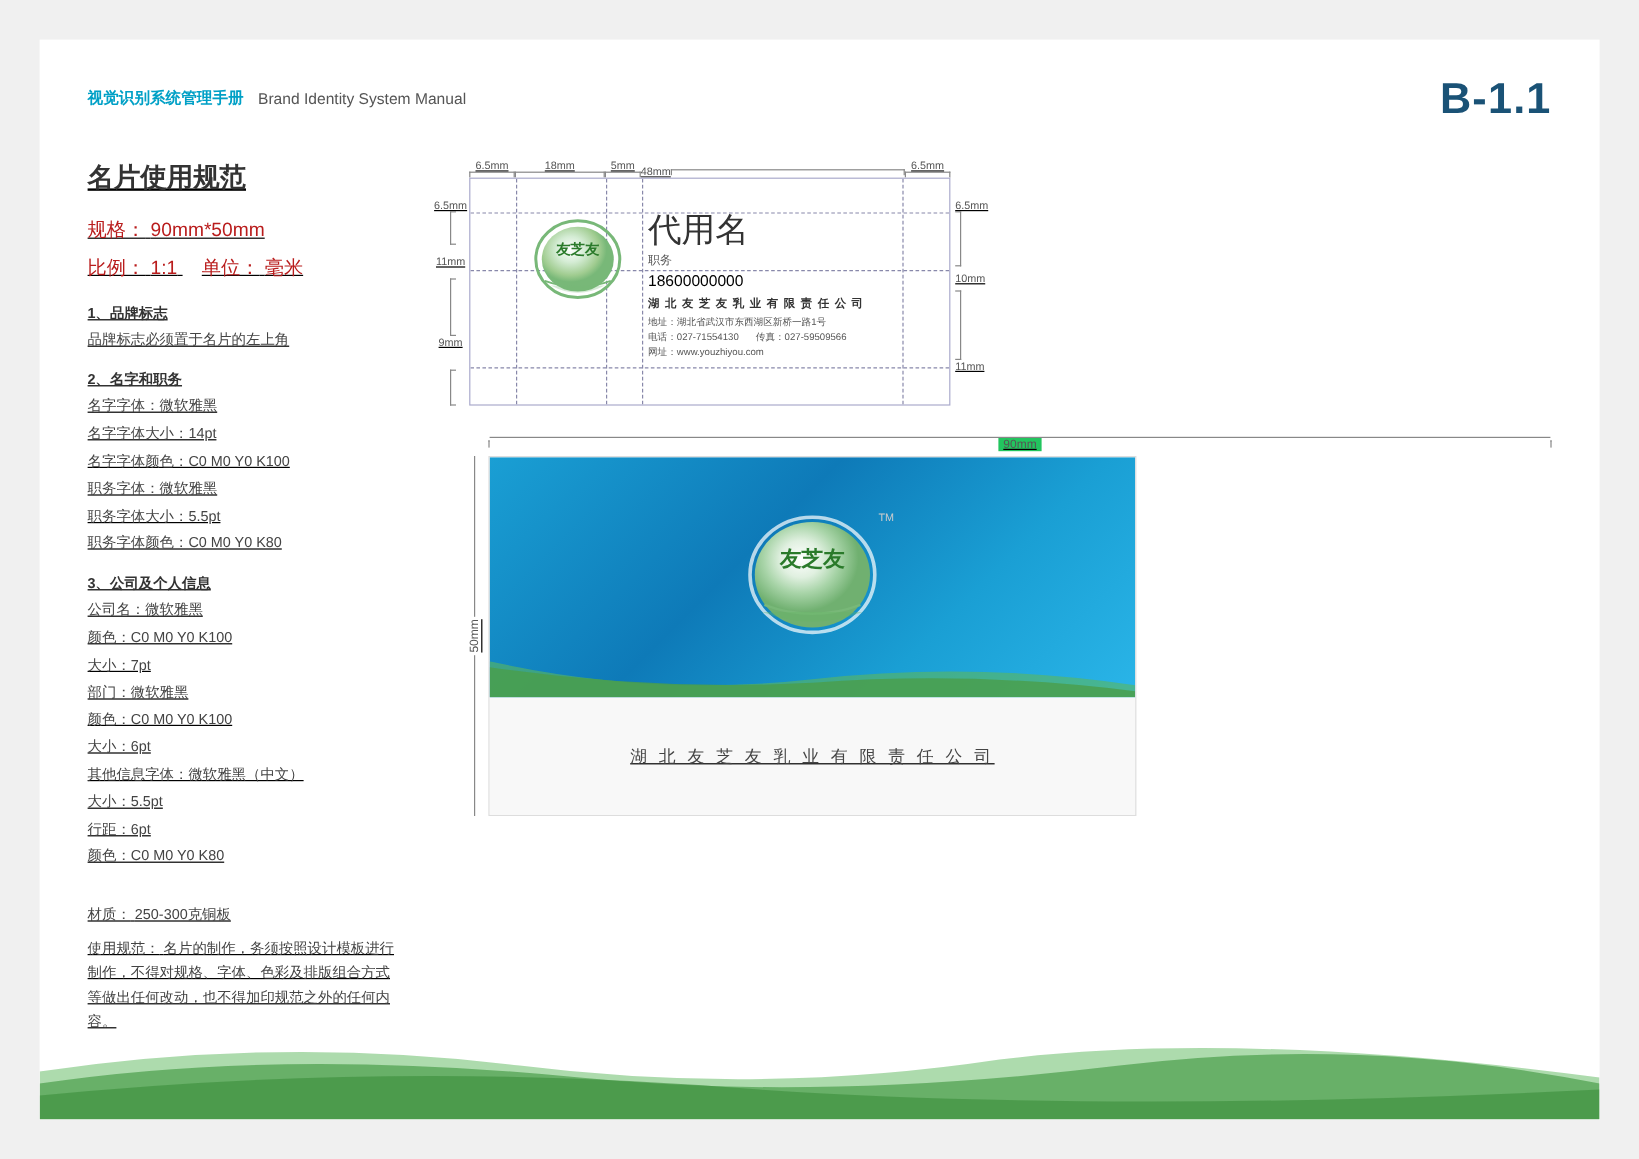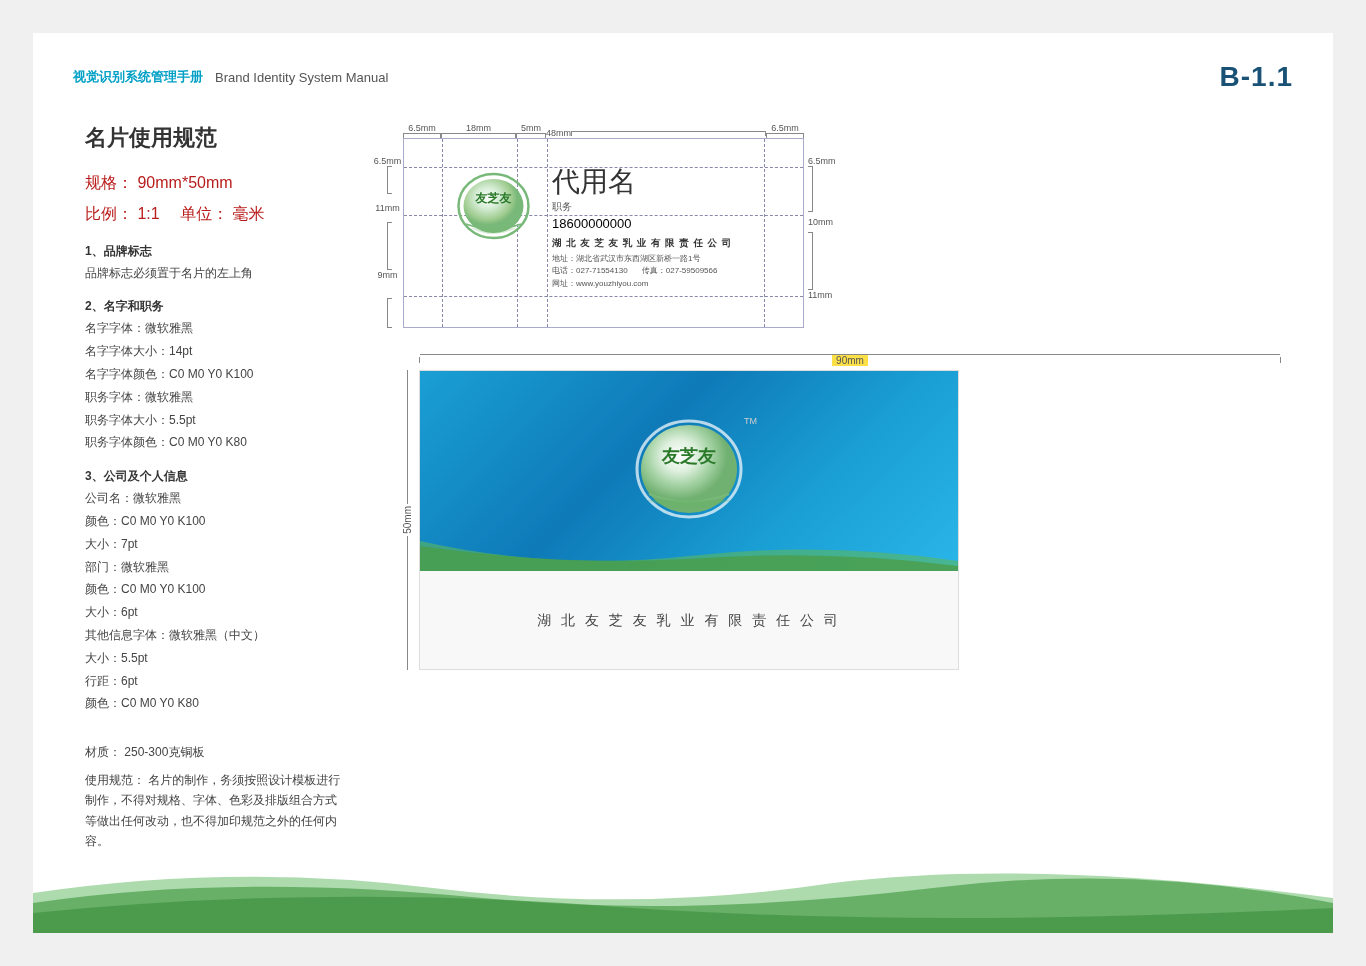--- a/index.html
+++ b/index.html
@@ -35,29 +35,30 @@
       color: #00a0c6;
       font-size: 13px;
       font-weight: bold;
     }
     .header-english {
       color: #555;
       font-size: 13px;
     }
     .header-code {
       color: #1a5276;
-      font-size: 28px;
+      font-size: 36px;
       font-weight: bold;
       letter-spacing: 1px;
     }
     
     .main-content {
       display: flex;
-      padding: 0 52px;
+      padding: 0 40px;
       gap: 30px;
+      text-decoration: underline;
     }
     
     .left-panel {
       width: 260px;
       flex-shrink: 0;
       padding-top: 10px;
     }
     .section-title {
       font-size: 22px;
       font-weight: bold;
@@ -312,21 +313,21 @@
             </div>
           </div>
         </div>
       </div>
 
       <div style="margin-top:8px;">
 
         <div style="display:flex; align-items:center; padding-left:44px; margin-bottom:4px;">
           <div style="border-top:1px solid #888; border-left:1px solid #888; height:6px; width:1px;"></div>
           <div style="flex:1; border-top:1px solid #888; display:flex; justify-content:center; align-items:flex-start; padding-top:1px;">
-            <span style="font-size:10px; color:#555; margin-top:-1px; background:#fde047; padding:0 4px;">90mm</span>
+            <span style="font-size:10px; color:#555; margin-top:-1px; background:#22c55e; padding:0 4px;">90mm</span>
           </div>
           <div style="border-top:1px solid #888; border-right:1px solid #888; height:6px; width:1px;"></div>
         </div>
 
         <div style="display:flex; align-items:stretch;">
 
           <div style="width:44px; display:flex; align-items:center; justify-content:flex-end; padding-right:6px;">
             <div style="display:flex; flex-direction:column; align-items:center; height:100%;">
               <div style="width:1px; background:#888; flex:1;"></div>
               <span style="font-size:10px; color:#555; writing-mode:vertical-rl; transform:rotate(180deg); padding:2px 0;">50mm</span>

